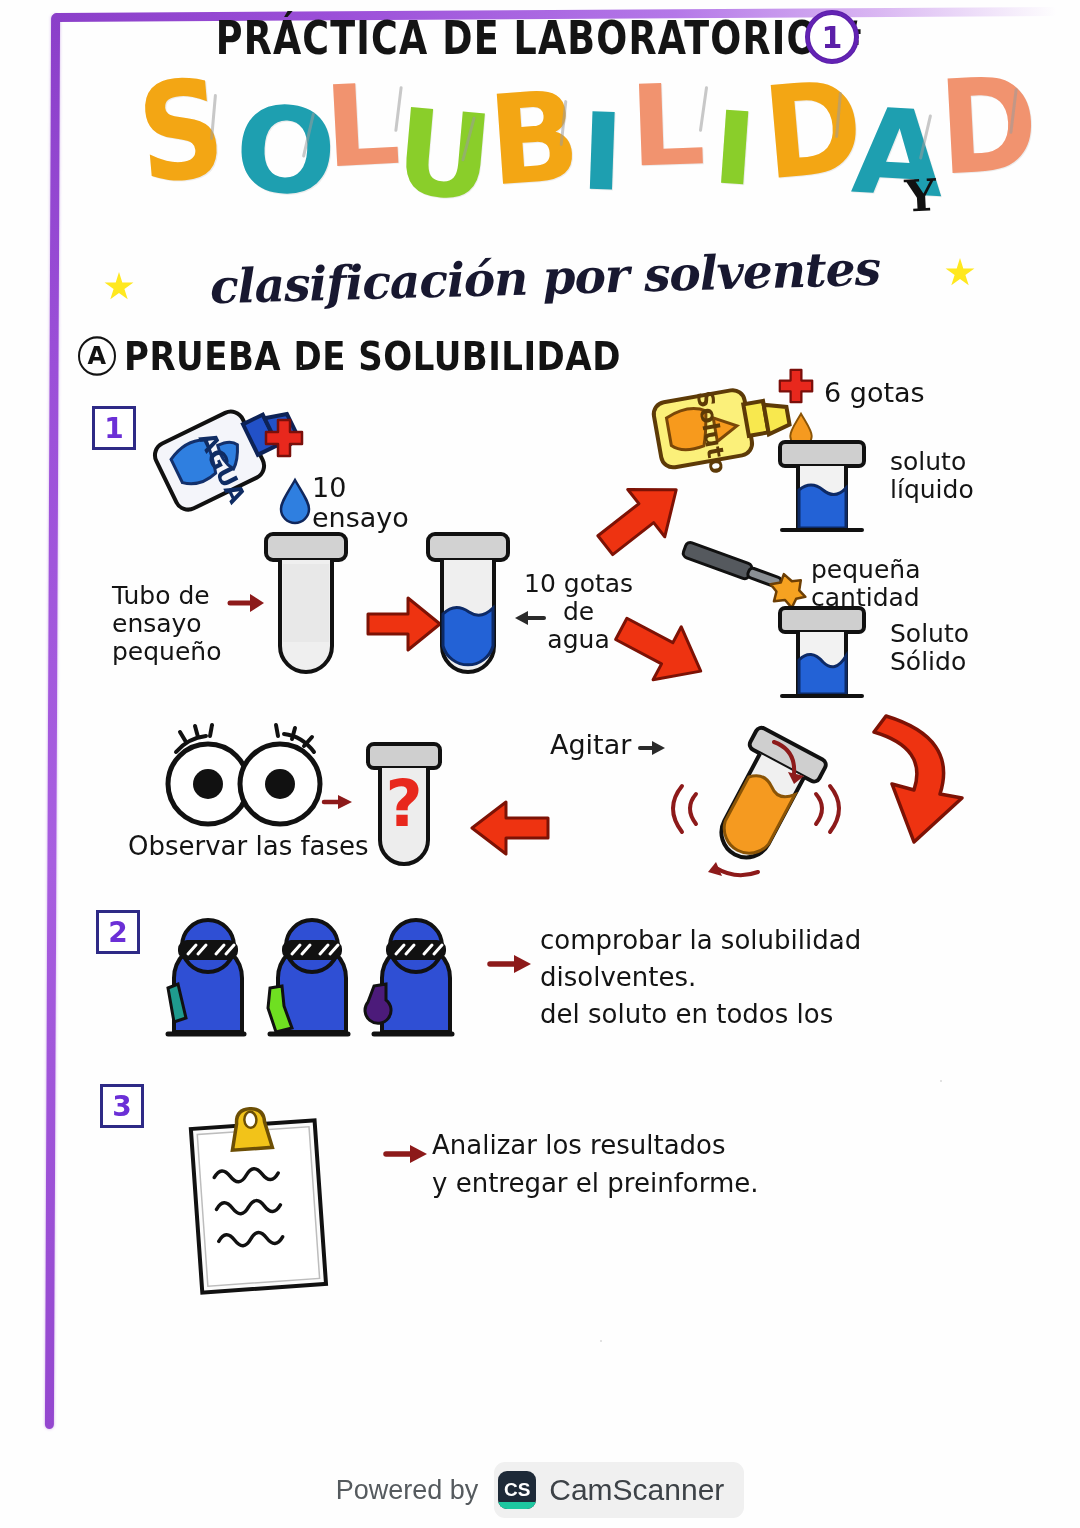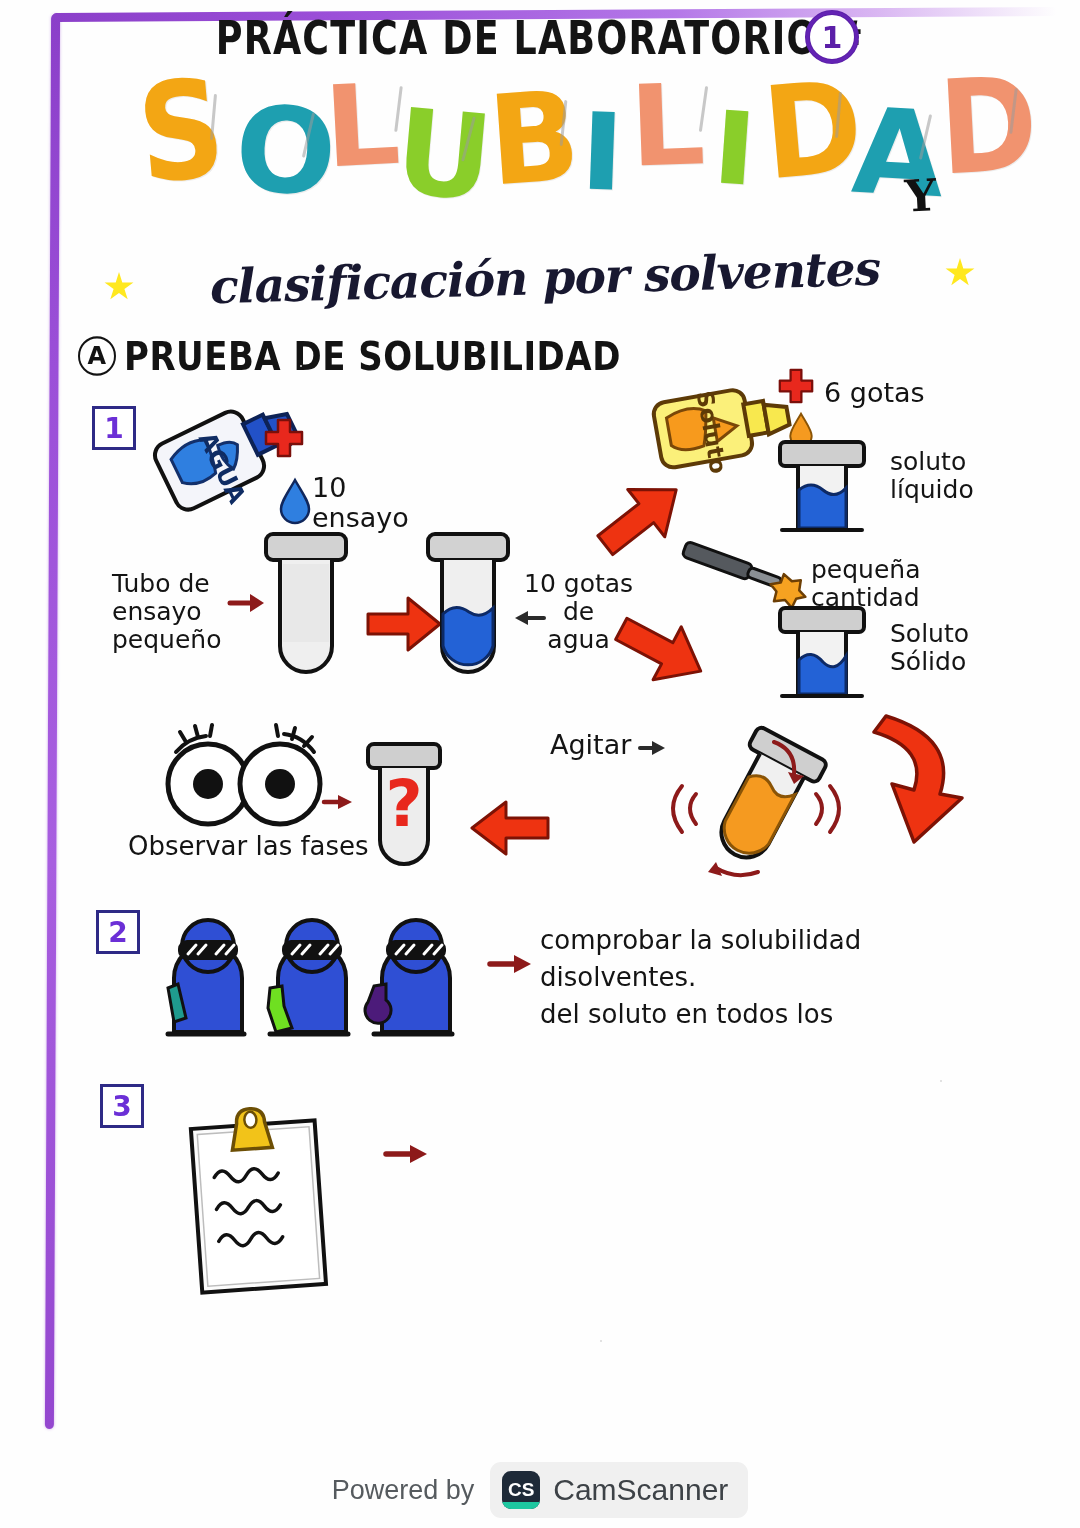--- a/index.html
+++ b/index.html
@@ -96,21 +96,21 @@
   svg{ overflow:visible; display:block; }
 
   
   #footer{
     position:absolute; left:0; top:1460px; width:1080px; height:60px;
     display:flex; align-items:center; justify-content:center; gap:16px;
   }
   #footer-powered{ font-family:"Liberation Sans", sans-serif; font-size:27px; color:#555a5e; }
   #footer-badge{
     display:flex; align-items:center; gap:13px; background:#f0f0f0;
-    padding:9px 20px 9px 12px; border-radius:11px;
+    padding:9px 20px 9px 4px; border-radius:11px;
   }
   #cs-logo{
     width:38px; height:38px; border-radius:9px; background:#1e2a38;
     position:relative; display:flex; align-items:center; justify-content:center;
     color:#fff; font-weight:bold; font-size:19px;
     font-family:"Liberation Sans", sans-serif; overflow:hidden;
   }
   #cs-logo::after{
     content:''; position:absolute; left:0; right:0; bottom:0; height:7px; background:#1ec7a0;
   }
@@ -187,21 +187,21 @@
   <div class="label" style="left:312px; top:425px; font-size:27px;margin-top:48px;">
     <div>10</div>
     <div>ensayo</div>
   </div>
   <div class="svg-wrap" style="left:278px; top:478px;">
     <svg width="34" height="44" viewBox="0 0 34 44">
       <path d="M17 2 C9 16 3 24 3 31 a14 14 0 0 0 28 0 C31 24 25 16 17 2z" fill="#2f7fe0" stroke="#10275c" stroke-width="2.5"></path>
     </svg>
   </div>
 
-  <div class="label" style="left:112px; top:570px;">
+  <div class="label" style="left:112px; top:582px;">
     <div>Tubo de</div>
     <div>ensayo</div>
     <div>pequeño</div>
   </div>
 
   <div class="svg-wrap" style="left:228px; top:592px;">
     <svg width="40" height="22" viewBox="0 0 40 22">
       <path d="M2 11 h22" stroke="#8d1a1a" stroke-width="5" stroke-linecap="round"></path>
       <path d="M22 2 l14 9 l-14 9z" fill="#8d1a1a"></path>
     </svg>
@@ -475,20 +475,24 @@
       </g>
     </svg>
   </div>
 
   <div class="svg-wrap" style="left:384px; top:1142px;">
     <svg width="46" height="24" viewBox="0 0 46 24">
       <path d="M2 12 h26" stroke="#8d1a1a" stroke-width="5.5" stroke-linecap="round"></path>
       <path d="M26 3 l17 9 l-17 9z" fill="#8d1a1a"></path>
     </svg>
   </div>
+  <div class="label" style="left:432px; top:1126px; font-size:26px; line-height:1.48;">
+    <div>Analizar los resultados</div>
+    <div>y entregar el preinforme.</div>
+  </div>
 
   <div class="speck" style="left:600px; top:1340px;"></div>
   <div class="speck" style="left:940px; top:1080px;"></div>
   <div class="speck" style="left:840px; top:940px;"></div>
   <div class="speck" style="left:300px; top:365px;"></div>
 
   <div id="footer">
     <span id="footer-powered">Powered by</span>
     <span id="footer-badge">
       <span id="cs-logo">CS</span>

